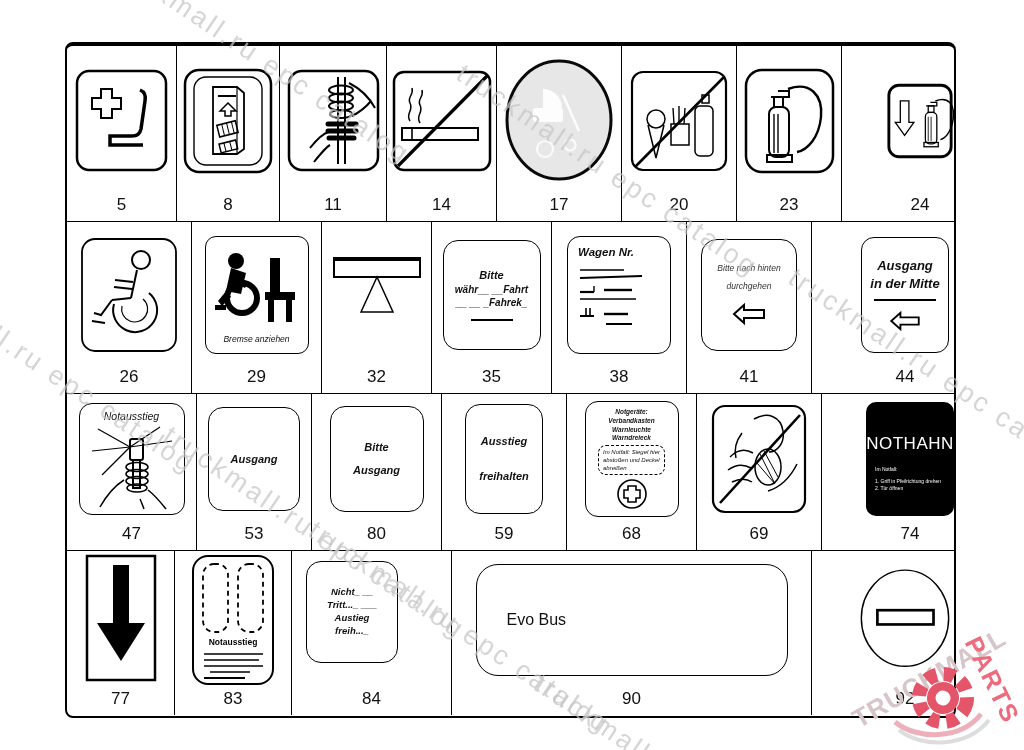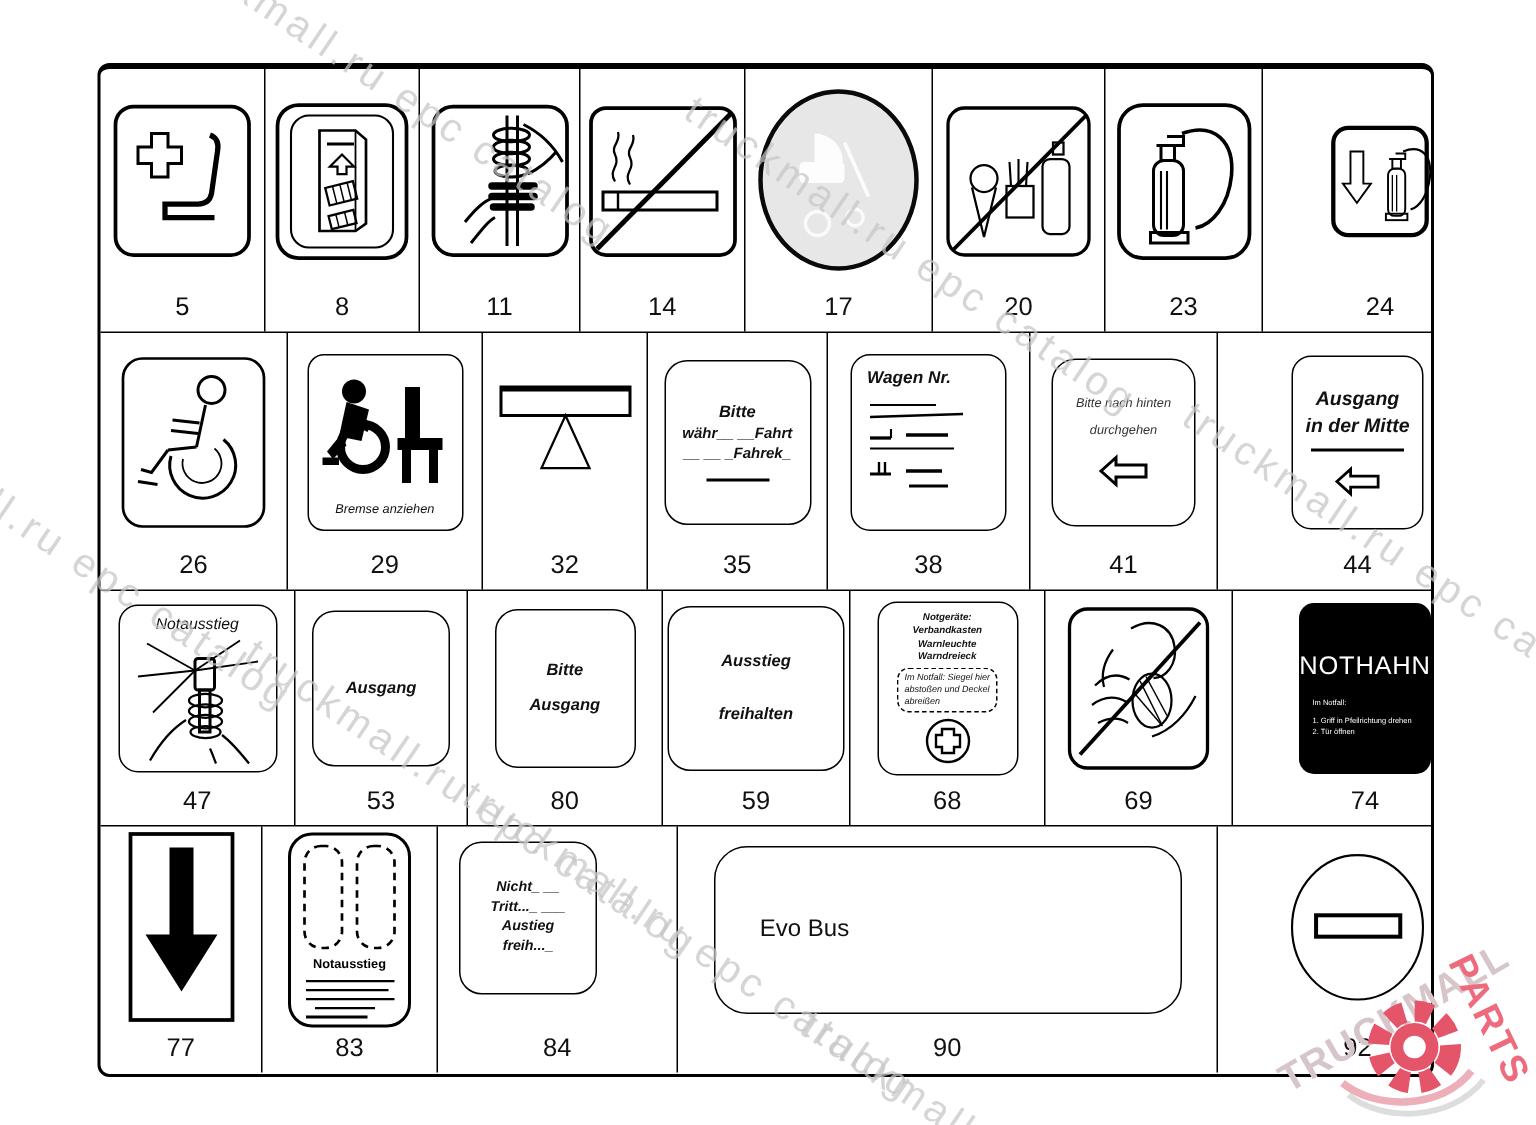--- a/index.html
+++ b/index.html
@@ -347,21 +347,21 @@
           <div class="sg" style="width:94px;height:106px;border-radius:15px;">
             <div class="tline" style="font-size:11px">Bitte</div>
             <div class="tline" style="font-size:11px;margin-top:8px">Ausgang</div>
           </div>
         </div>
         <div class="num">80</div>
       </div>
 
       <div class="cell" style="width:125px">
         <div class="pict">
-          <div class="sg" style="width:118px;height:110px;border-radius:15px;">
+          <div class="sg" style="width:78px;height:110px;border-radius:15px;">
             <div class="tline" style="font-size:11px">Ausstieg</div>
             <div class="tline" style="font-size:11px;margin-top:20px">freihalten</div>
           </div>
         </div>
         <div class="num">59</div>
       </div>
 
       <div class="cell" style="width:130px">
         <div class="pict">
           <div class="sg" style="width:94px;height:116px;border-radius:13px;justify-content:flex-start;padding-top:6px;">

